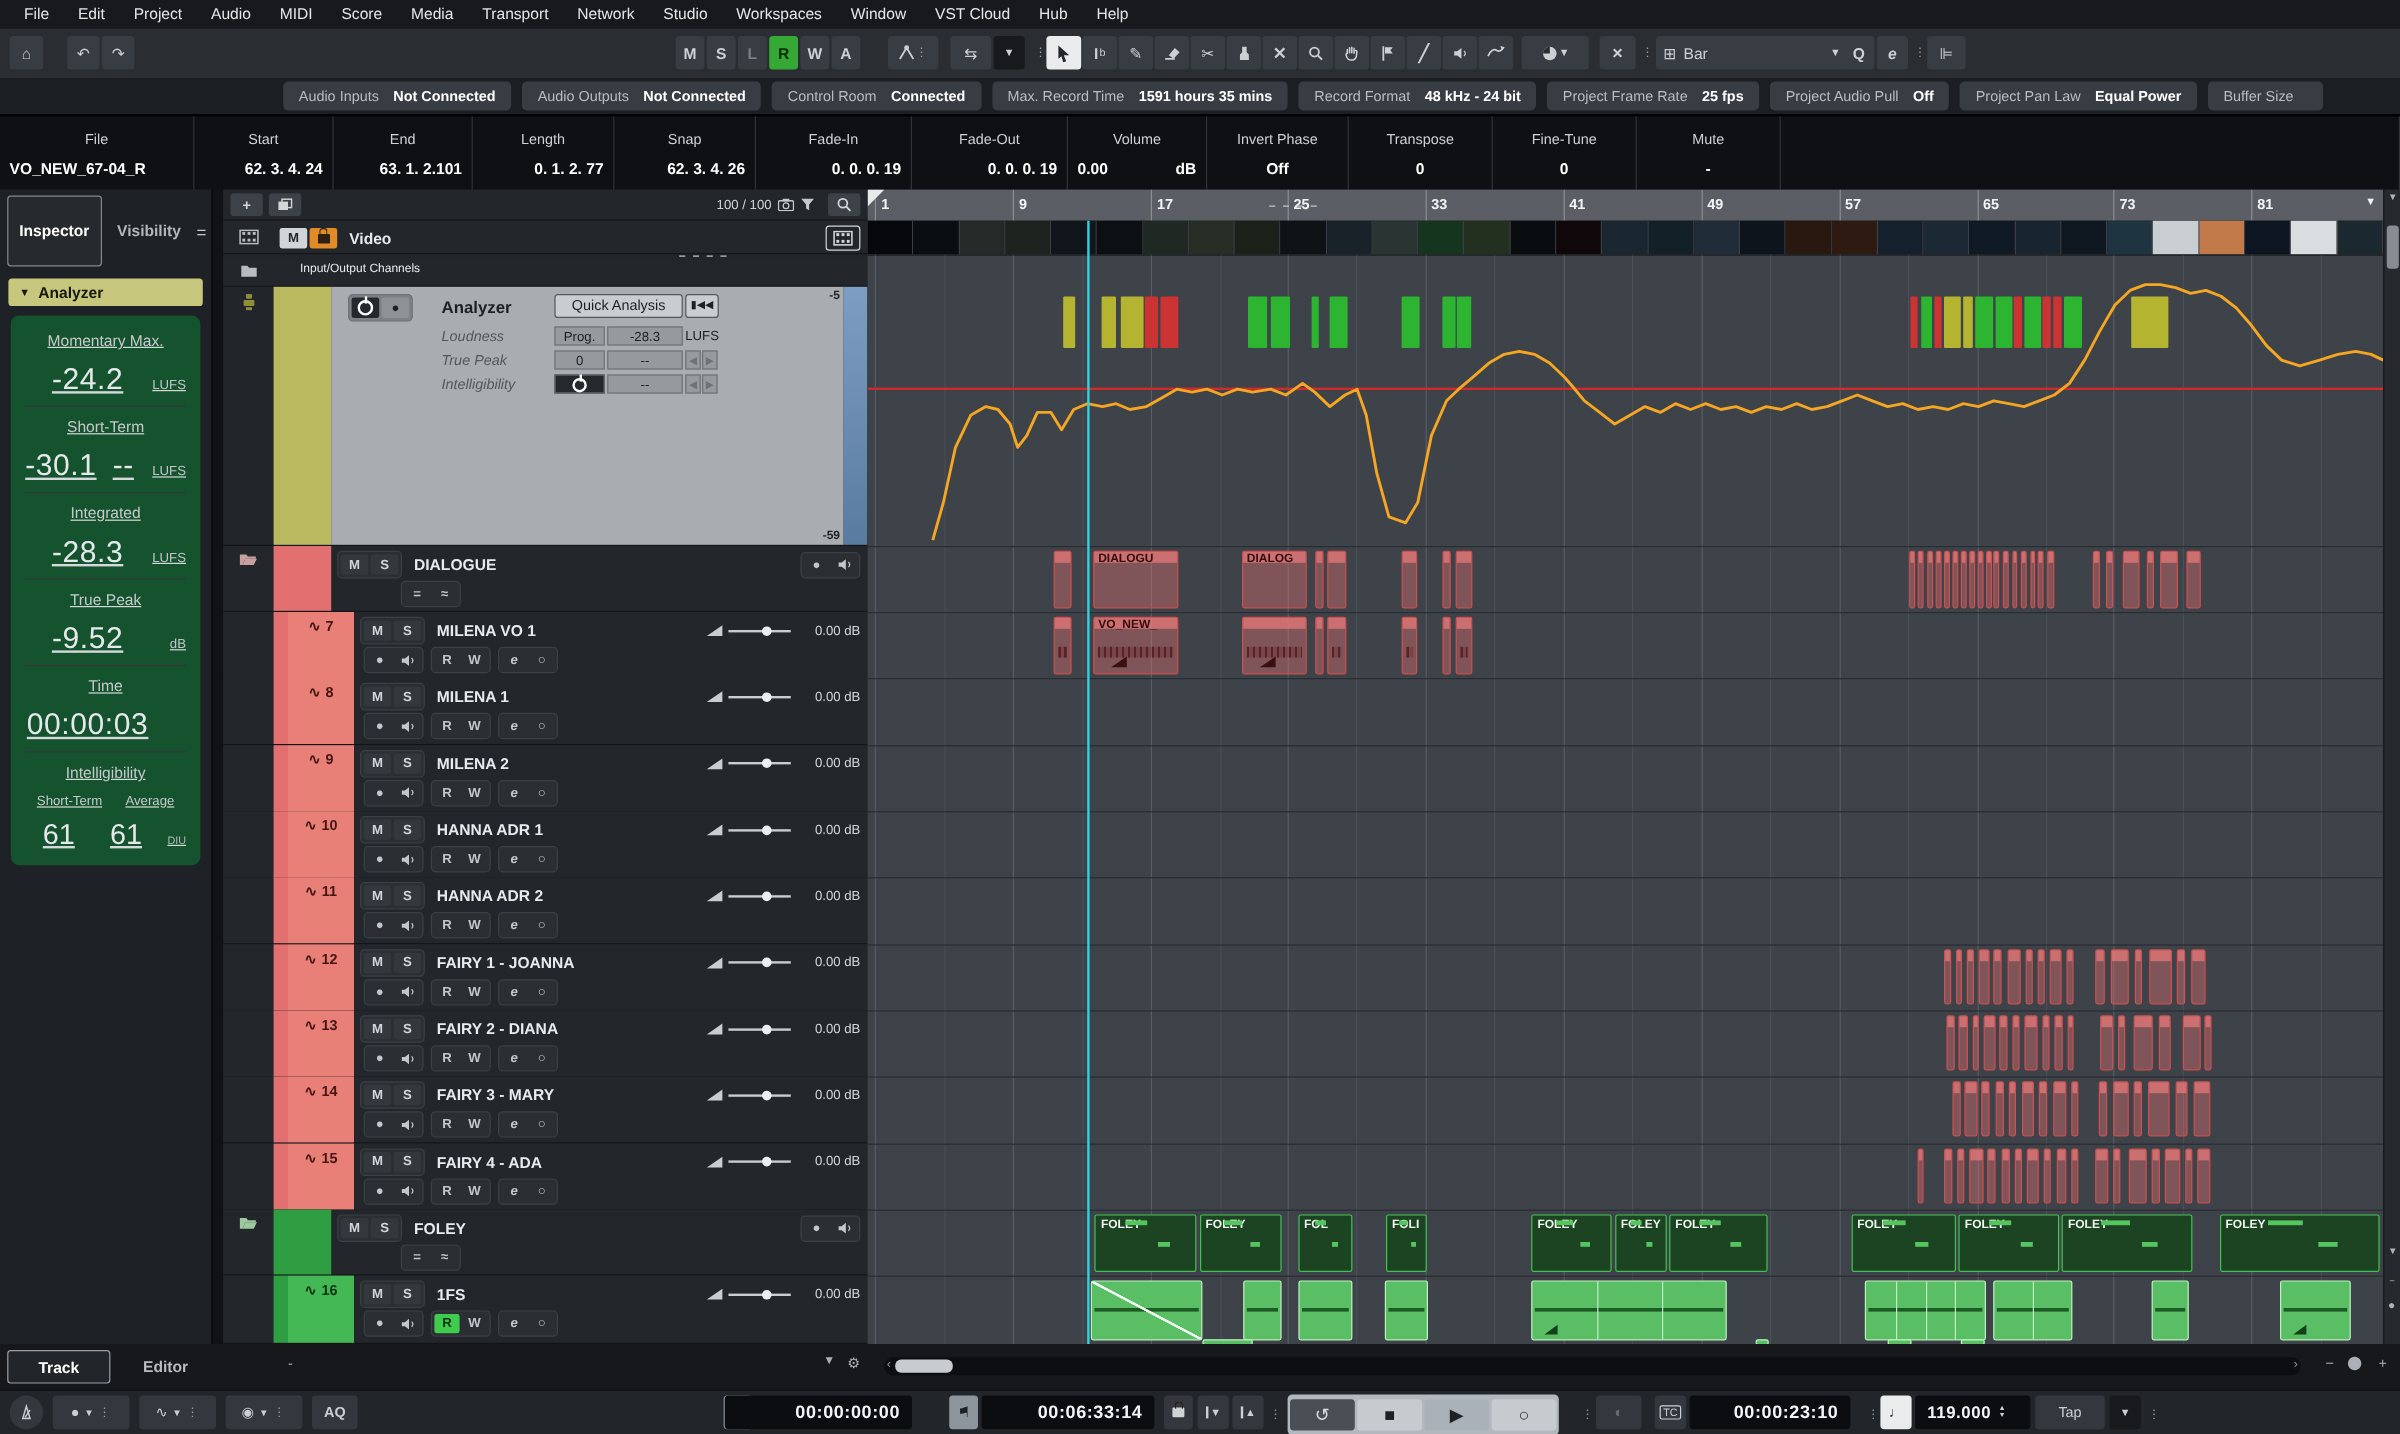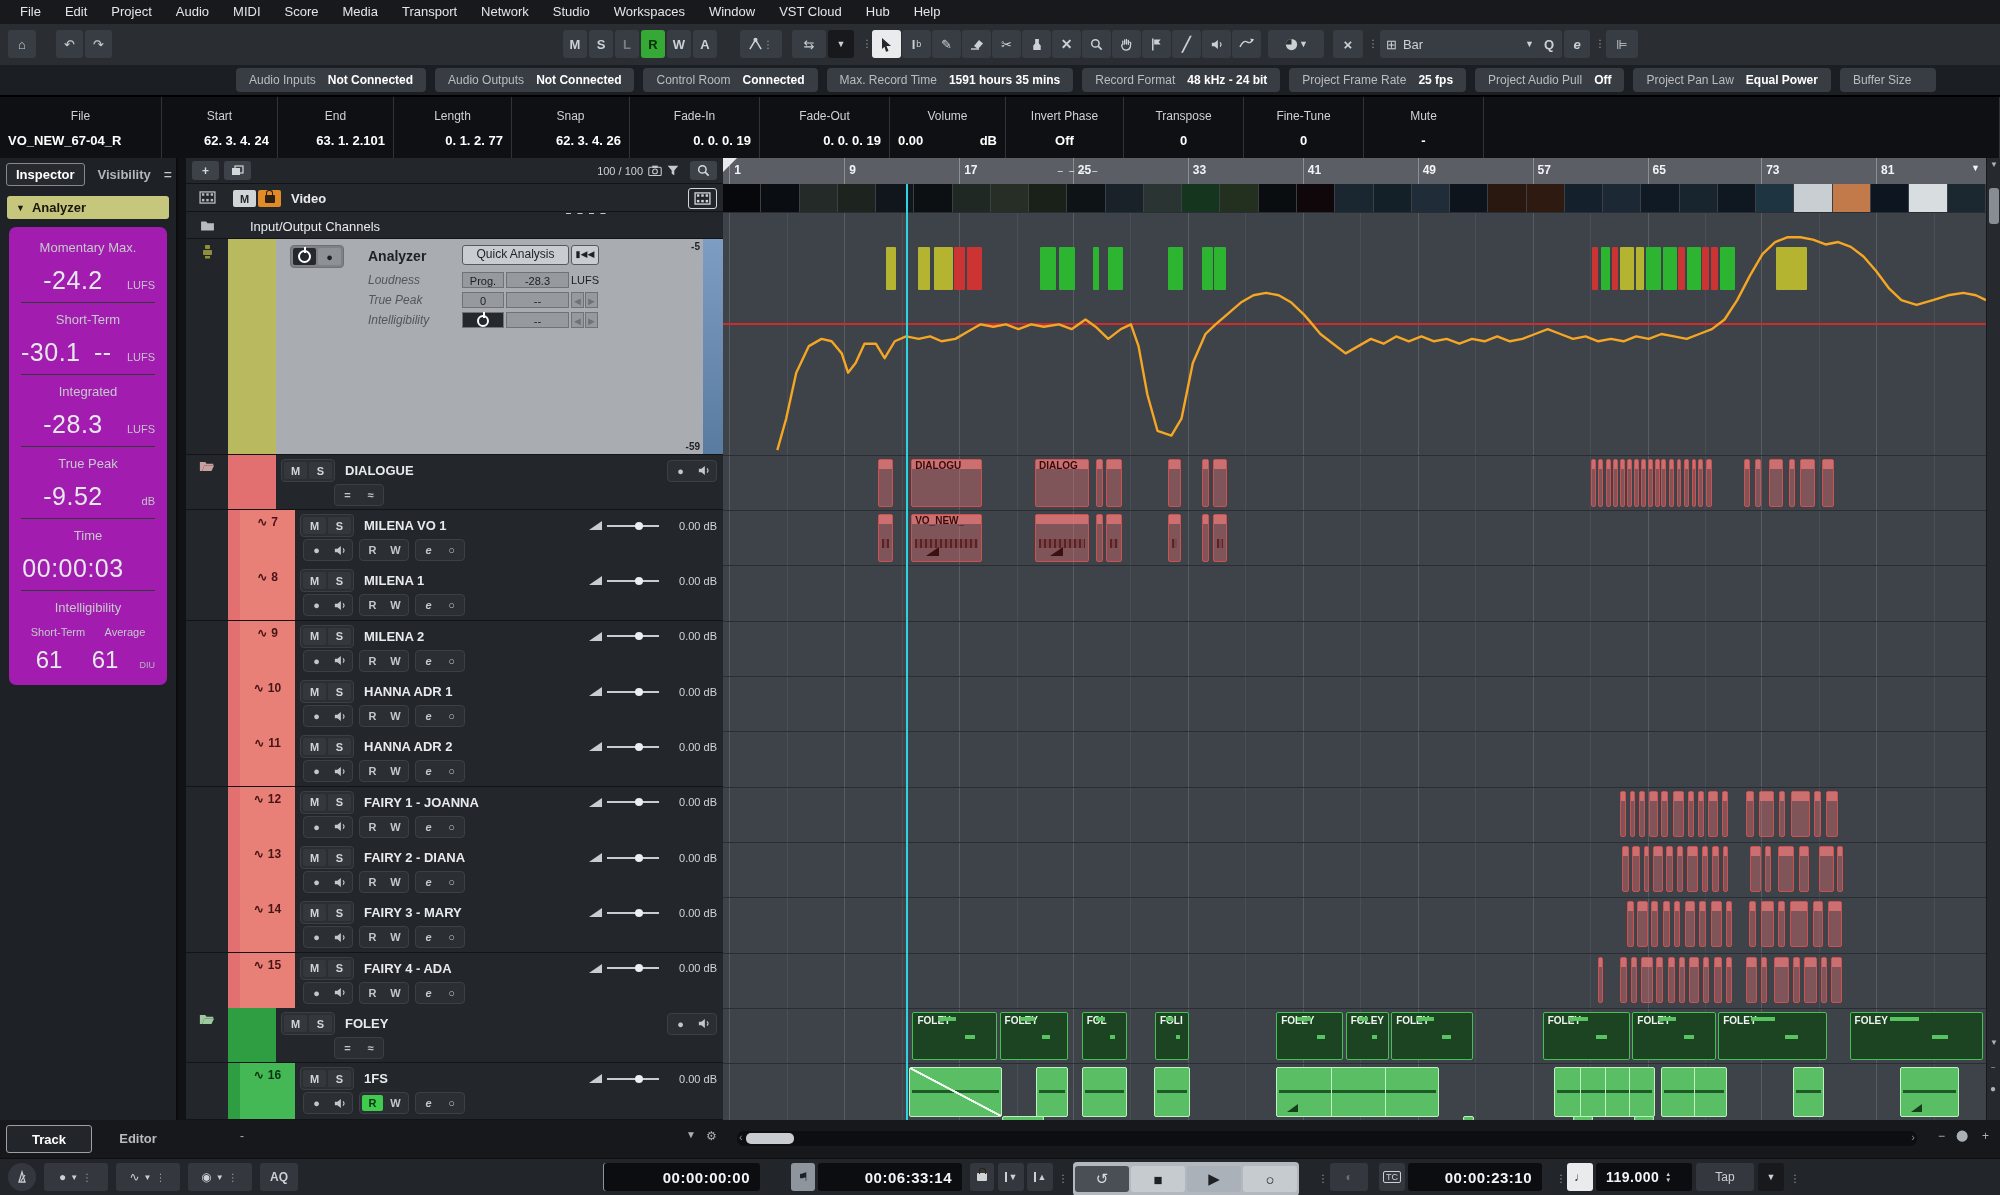--- a/index.html
+++ b/index.html
@@ -27,26 +27,26 @@
   .infoline{position:absolute;left:0;top:95px;width:2000px;height:63px;background:#0e1013;display:flex;border-top:2px solid #000;}
   .info-col{border-right:1px solid #30343a;display:flex;flex-direction:column;justify-content:space-evenly;padding:2px 8px;box-sizing:border-box;}
   .info-label{color:#cfd2d5;font-size:12px;text-align:center;}
   .info-value{color:#fff;font-weight:bold;font-size:13px;text-align:center;display:flex;justify-content:center;gap:8px;}
   .info-col.leftal .info-value{justify-content:flex-start;}
   .info-col.rightal .info-value{justify-content:flex-end;}
   .info-col.vol .info-value{justify-content:space-between;}
   
   .inspector{position:absolute;left:0;top:158px;width:178px;height:962px;background:#1e2125;border-right:2px solid #0a0b0d;box-sizing:border-box;}
   .insp-tabs{display:flex;align-items:center;padding:5px 6px 4px 6px;gap:4px;}
-  .insp-tab{font-size:13px;font-weight:bold;padding:3px 9px;border-radius:3px;}
+  .insp-tab{font-size:13px;font-weight:bold;padding:21px 9px;border-radius:3px;}
   .insp-tab.active{border:1px solid #85898d;color:#fff;background:#26292d;}
   .insp-tab.inactive{color:#b4b7ba;}
   .insp-menu{margin-left:auto;color:#c6c9cc;font-size:14px;}
   .analyzer-header{margin:6px 7px;background:#c6c67c;color:#17170d;font-weight:bold;font-size:13px;padding:4px 9px;border-radius:3px;display:flex;align-items:center;gap:7px;}
-  .metric-card{margin:8px 9px;background:#a21caf;border-radius:7px;padding:4px 12px;}
+  .metric-card{margin:8px 9px;background:#14532d;border-radius:7px;padding:4px 12px;text-decoration:underline;}
   .metric{padding:9px 0 7px 0;border-bottom:1px solid #33373c;}
   .metric:last-child{border-bottom:none;}
   .metric-label{font-size:13px;color:#c6c9cc;text-align:center;margin-bottom:11px;}
   .metric-vrow{display:flex;align-items:baseline;}
   .metric-value{font-size:25px;color:#e6e9ec;flex:1;text-align:center;letter-spacing:0.5px;}
   .metric-unit{font-size:11px;color:#c2c5c8;width:30px;text-align:right;}
   .intel-cols{display:flex;justify-content:space-around;font-size:11px;color:#c6c9cc;margin-bottom:8px;}
   .intel-vals{display:flex;align-items:baseline;}
   .intel-val{flex:1;text-align:center;font-size:24px;color:#e6e9ec;}
   .intel-unit{font-size:9px;color:#b5b8bb;width:22px;text-align:right;}
@@ -544,21 +544,21 @@
     <div class="trow" style="top:54px;height:4px;background:#22262b;border-bottom:none">
       <span class="dots4" style="margin-left:380px;margin-top:-4px">‒ ‒ ‒ ‒</span>
     </div>
     <div class="trow" style="top:58px;height:23px">
   <div class="icon-col" style="padding-top:4px">
         <svg width="15" height="11" viewBox="0 0 16 12">
           <path d="M1 1.5 h5.5 l1.5 2 H15 v8 H1 z" fill="currentColor"></path>
         </svg>
       </div>
   <div class="tbody">
-        <span class="tname" style="position:absolute;top:3px;left:12px;font-weight:normal;font-size:13px">Input/Output Channels</span>
+        <span class="tname" style="position:absolute;top:3px;left:12px;font-weight:normal;font-size:10px">Input/Output Channels</span>
       </div>
 </div>
     <div class="trow" style="top:81px;height:216px;background:#22262b">
   <div class="icon-col">
         <svg width="13" height="15" viewBox="0 0 13 15">
           <rect x="4" y="1" width="5" height="4" rx="1" fill="#8f8f3a"></rect>
           <rect x="2" y="6" width="9" height="5" rx="1" fill="#8f8f3a"></rect>
           <rect x="4" y="12" width="5" height="2.5" fill="#8f8f3a"></rect>
         </svg>
       </div>

